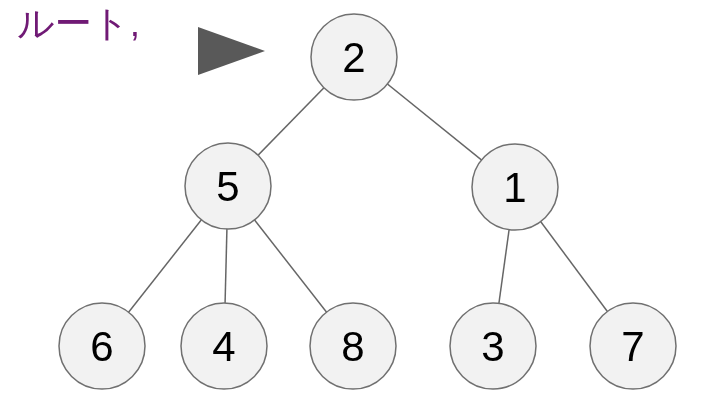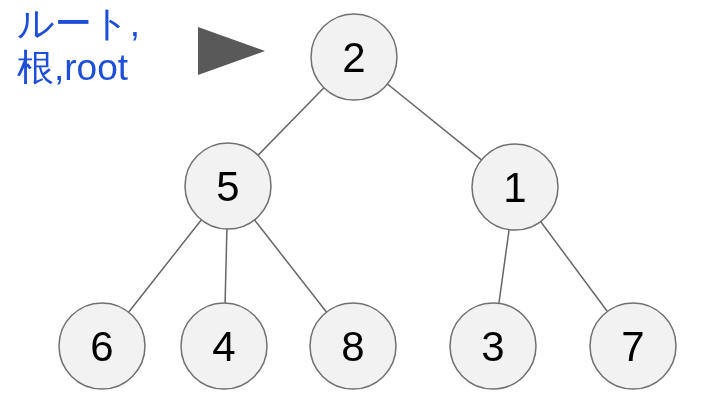--- a/index.html
+++ b/index.html
@@ -21,21 +21,21 @@
     top: 0;
     width: 712px;
     height: 405px;
   }
   .root-annotation {
     position: absolute;
     left: 17px;
     top: 2px;
     font-size: 37px;
     line-height: 44px;
-    color: #1d4ed8;
+    color: #701a75;
     white-space: nowrap;
     letter-spacing: 0px;
   }
   .node-label-text {
     font-family: "Liberation Sans", sans-serif;
     font-size: 42px;
     fill: #000000;
   }
 </style>
 </head>
@@ -85,16 +85,15 @@
         <g>
           <circle cx="633" cy="346" r="43" fill="#f2f2f2" stroke="#707070" stroke-width="1.5"></circle>
           <text x="633" y="361" text-anchor="middle" class="node-label-text" fill="#000000">7</text>
         </g>
       </g>
     <polygon points="198,27 198,75 265,51" fill="#595959"></polygon>
   </svg>
 
   <div class="root-annotation">
     <div>ルート,</div>
-    <div>根,root</div>
   </div>
 
 </div>
 
 </body></html>

